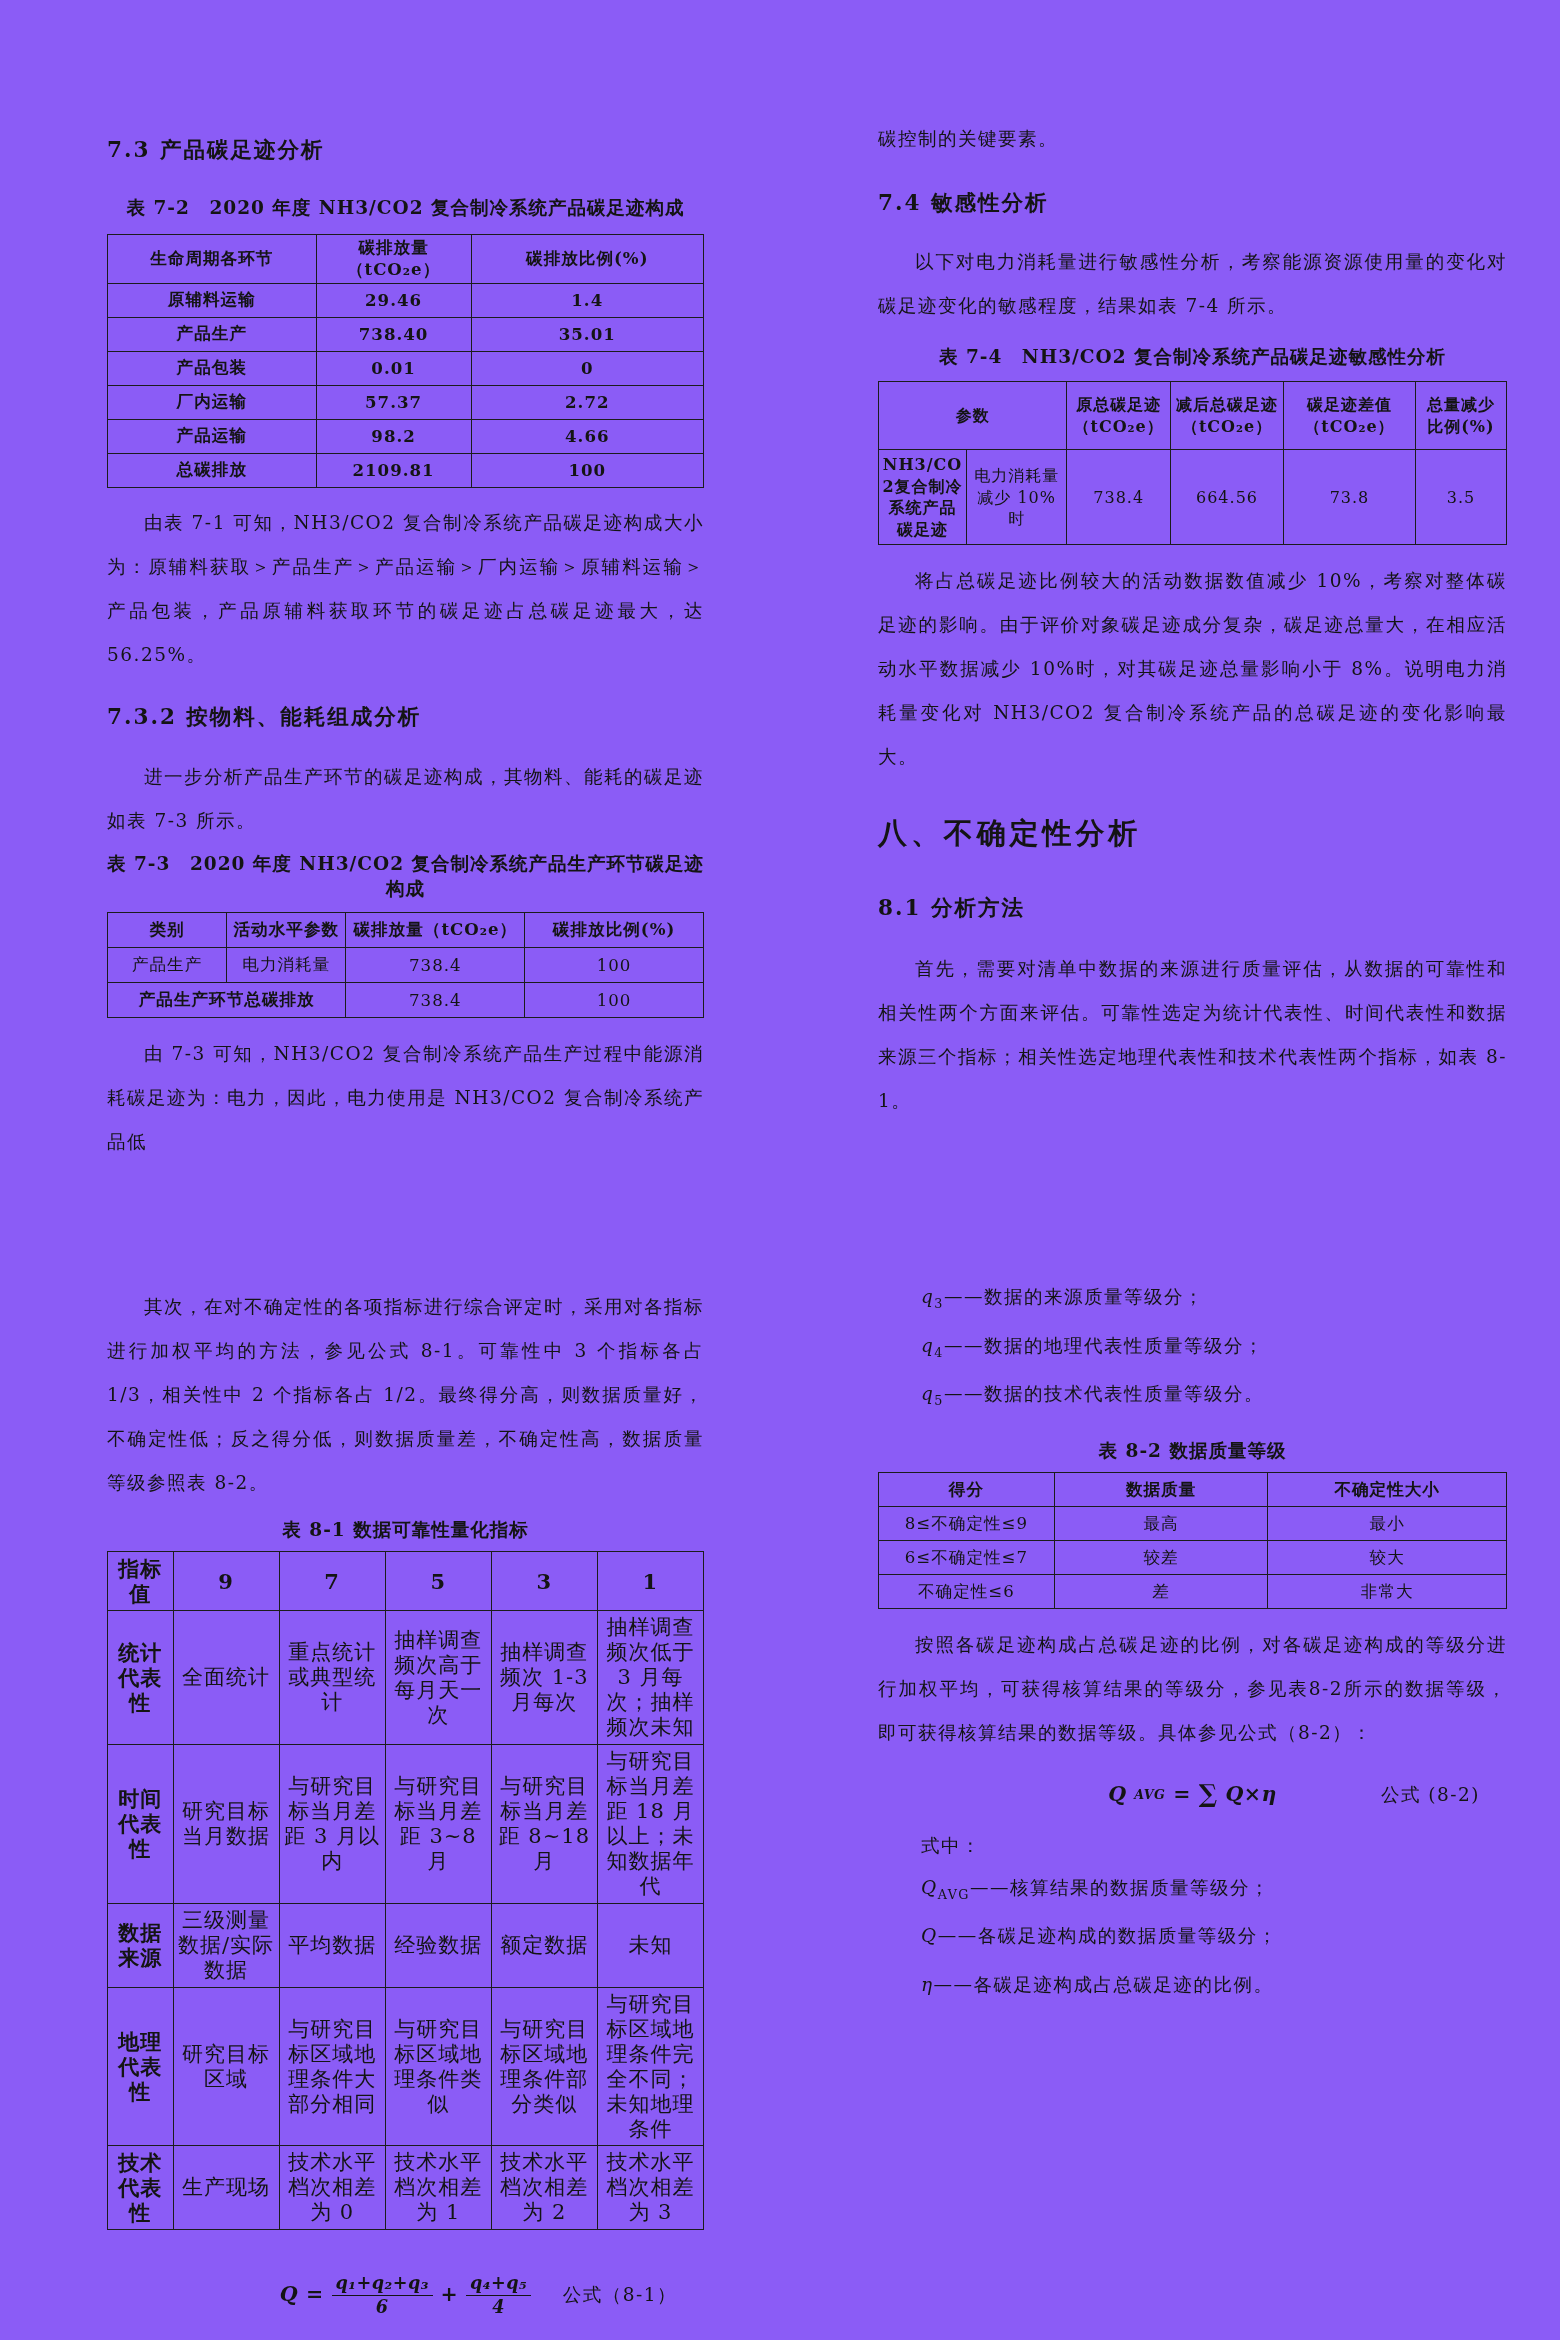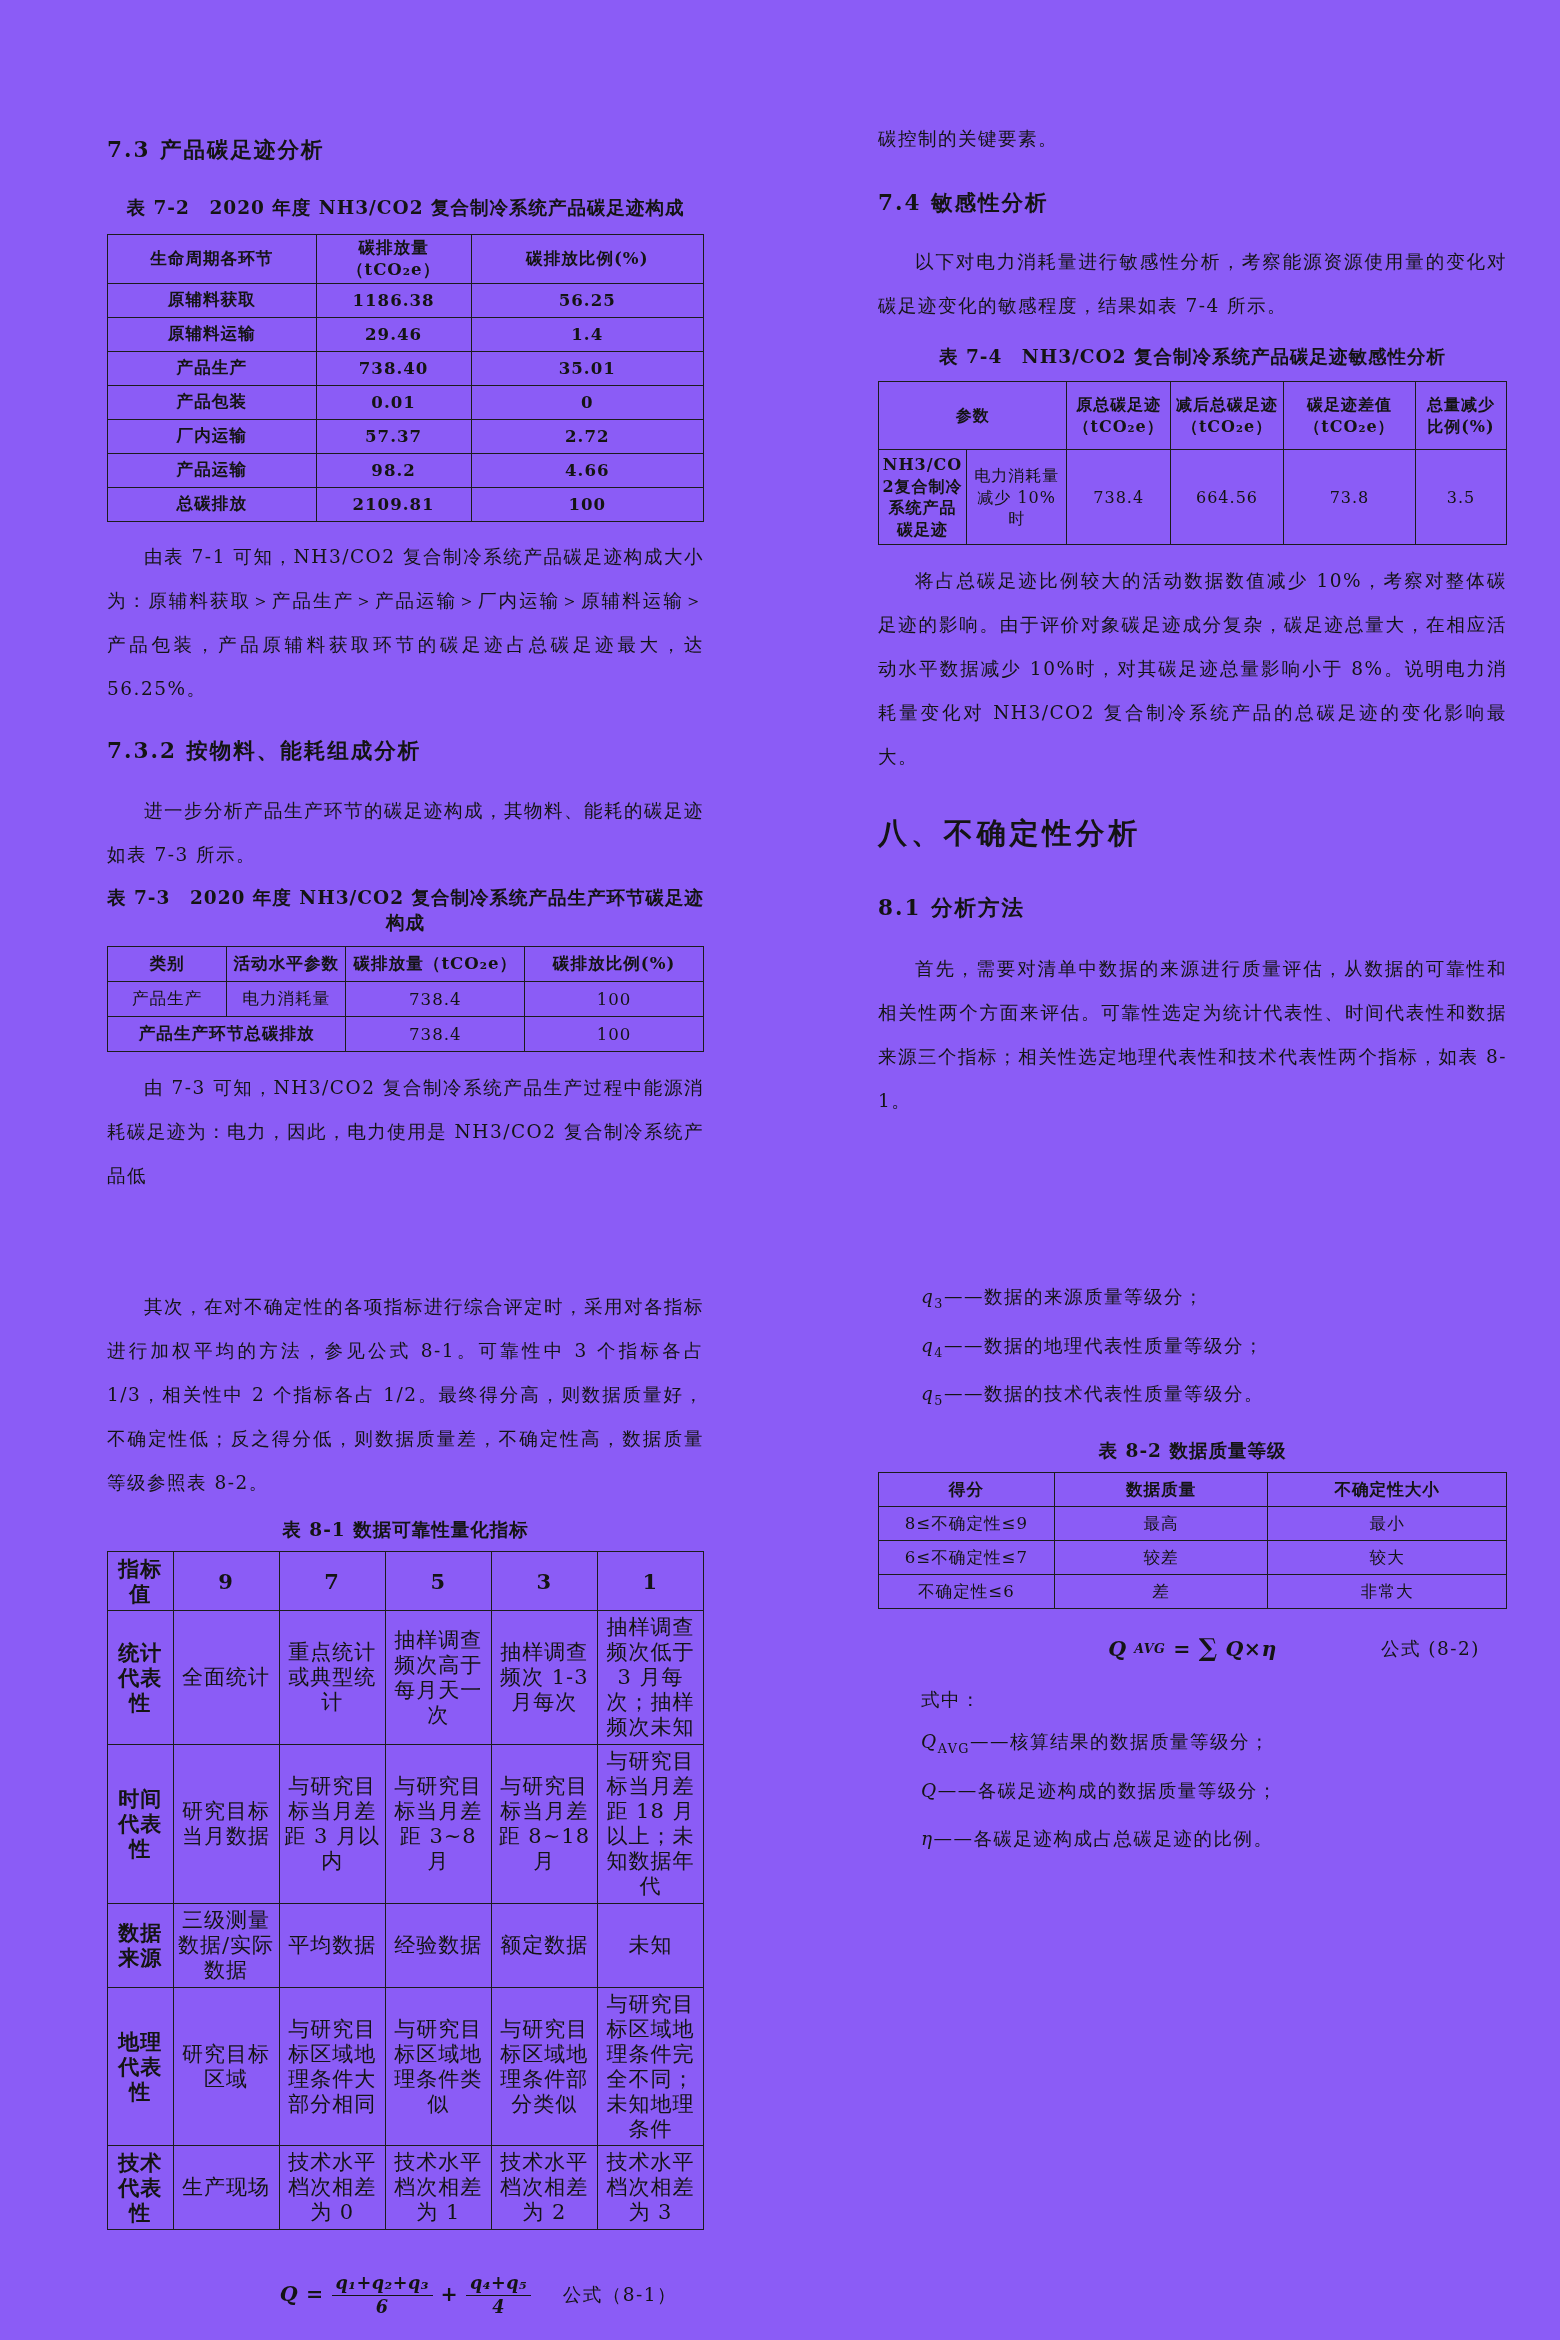--- a/index.html
+++ b/index.html
@@ -71,25 +71,20 @@
           <col style="width:26%">
           <col style="width:39%">
         </colgroup>
       <tbody>
         <tr>
           <td>生命周期各环节</td>
           <td>碳排放量（tCO₂e）</td>
           <td>碳排放比例(%)</td>
         </tr>
         <tr>
-          <td>原辅料获取</td>
-          <td>1186.38</td>
-          <td>56.25</td>
-        </tr>
-        <tr>
           <td>原辅料运输</td>
           <td>29.46</td>
           <td>1.4</td>
         </tr>
         <tr>
           <td>产品生产</td>
           <td>738.40</td>
           <td>35.01</td>
         </tr>
         <tr>
@@ -328,20 +323,21 @@
           <td>较大</td>
         </tr>
         <tr>
           <td>不确定性≤6</td>
           <td>差</td>
           <td>非常大</td>
         </tr>
       </tbody>
     </table>
 
+    <p class="para indent" style="margin-top:13.7px;">按照各碳足迹构成占总碳足迹的比例，对各碳足迹构成的等级分进行加权平均，可获得核算结果的等级分，参见表8-2所示的数据等级，即可获得核算结果的数据等级。具体参见公式（8-2）：</p>
 
     <div class="formula-row" style="margin-top:17.6px; height:43px;">
       <span class="formula">
         <i>Q</i>
           <sub style="font-size:12.7px;font-style:italic;">AVG</sub>
         <span>=</span>
         <span class="sigma">∑</span>
         <i>Q×η</i>
       </span>
       <span class="formula-label">公式 (8-2)</span>

